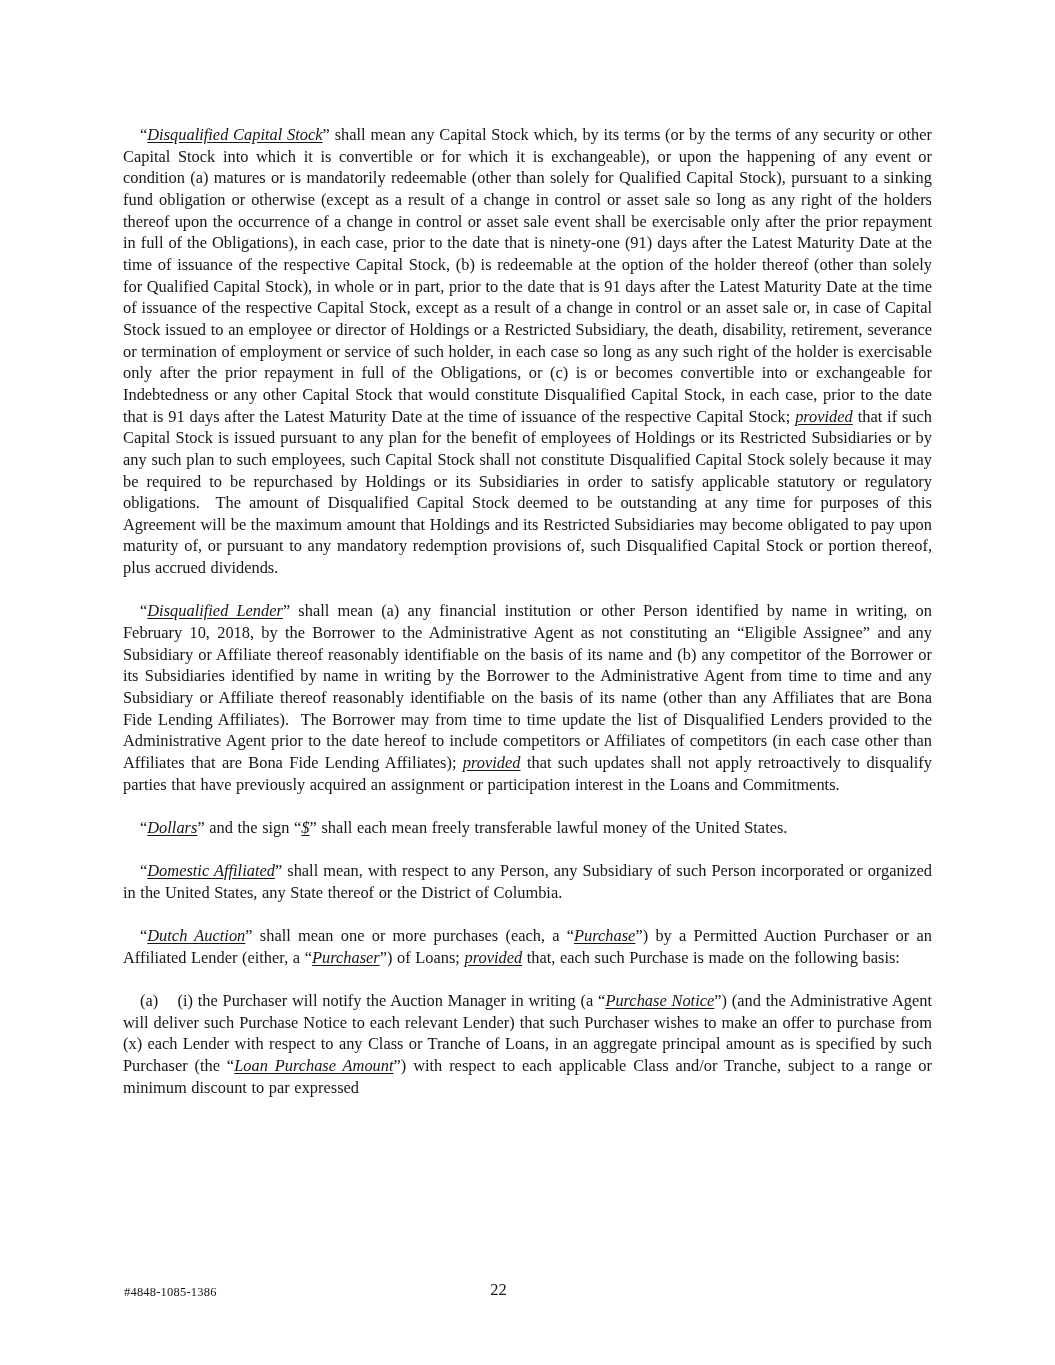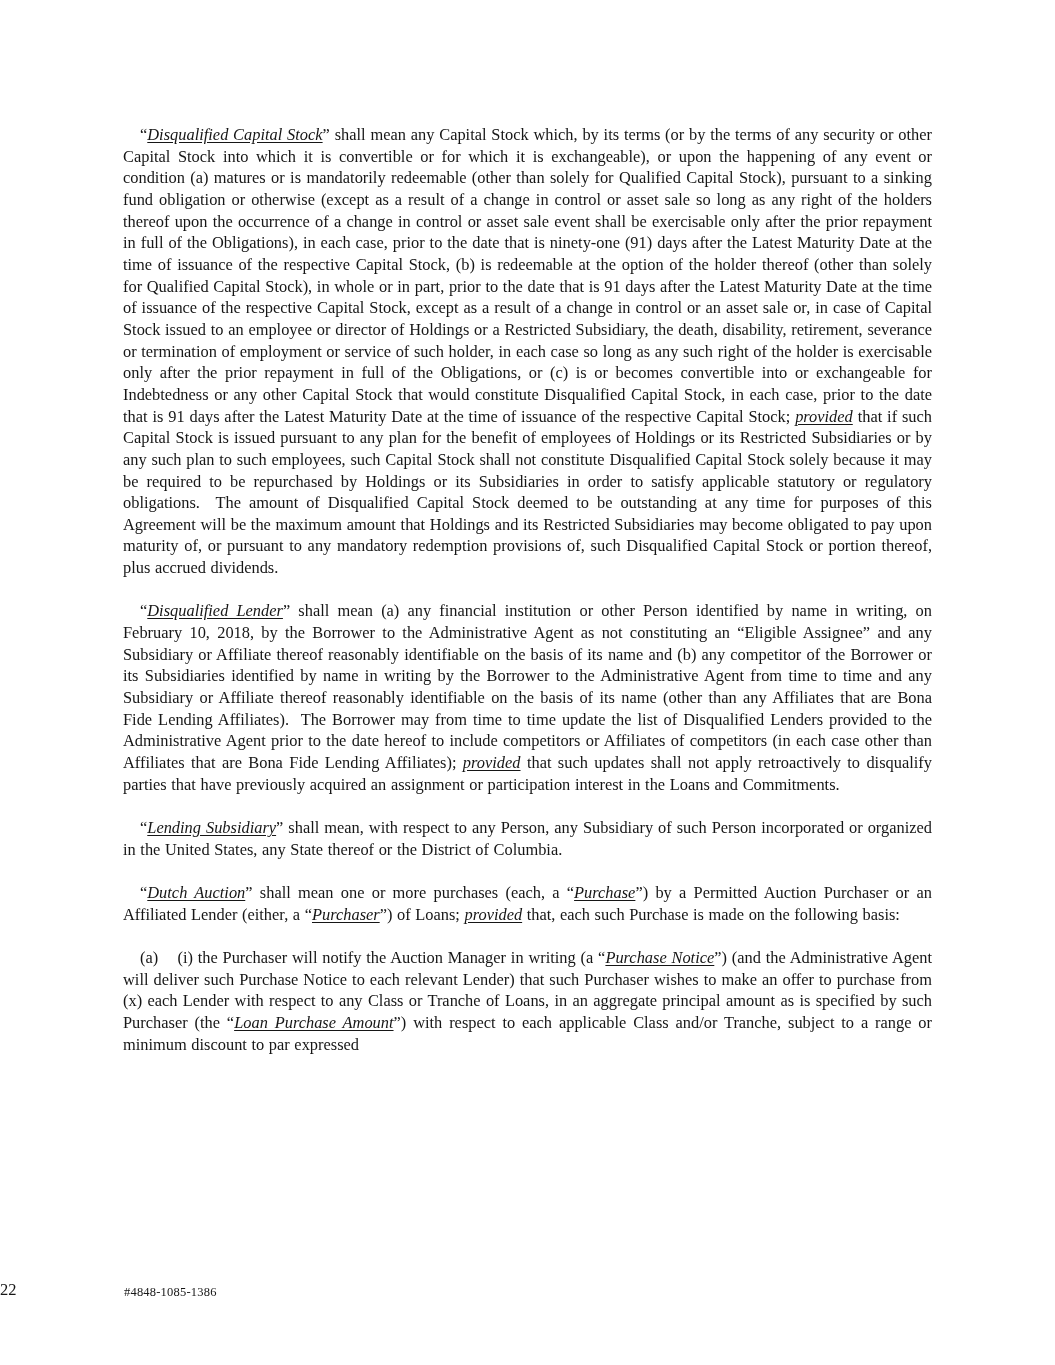--- a/index.html
+++ b/index.html
@@ -37,31 +37,33 @@
     left: 124px;
     top: 1285px;
     font-size: 12.5px;
     letter-spacing: 0.2px;
   }
   .footer-pagenum {
     position: absolute;
     left: 0;
     top: 1280px;
     width: 997px;
+    text-align: center;
     font-size: 16.5px;
   }
 </style>
 </head>
 <body>
 
 <div class="page">
   <main class="doc-body">
       <p class="para"><span>“</span><span class="u">Disqualified Capital Stock</span><span>” shall mean any Capital Stock which, by its terms (or by the terms of any security or other Capital Stock into which it is convertible or for which it is exchangeable), or upon the happening of any event or condition (a)&nbsp;matures or is mandatorily redeemable (other than solely for Qualified Capital Stock), pursuant to a sinking fund obligation or otherwise (except as a result of a change in control or asset sale so long as any right of the holders thereof upon the occurrence of a change in control or asset sale event shall be exercisable only after the prior repayment in full of the Obligations), in each case, prior to the date that is ninety-one (91) days after the Latest Maturity Date at the time of issuance of the respective Capital Stock, (b)&nbsp;is redeemable at the option of the holder thereof (other than solely for Qualified Capital Stock), in whole or in part, prior to the date that is 91 days after the Latest Maturity Date at the time of issuance of the respective Capital Stock, except as a result of a change in control or an asset sale or, in case of Capital Stock issued to an employee or director of Holdings or a Restricted Subsidiary, the death, disability, retirement, severance or termination of employment or service of such holder, in each case so long as any such right of the holder is exercisable only after the prior repayment in full of the Obligations, or (c)&nbsp;is or becomes convertible into or exchangeable for Indebtedness or any other Capital Stock that would constitute Disqualified Capital Stock, in each case, prior to the date that is 91 days after the Latest Maturity Date at the time of issuance of the respective Capital Stock; </span><span class="u">provided</span><span> that if such Capital Stock is issued pursuant to any plan for the benefit of employees of Holdings or its Restricted Subsidiaries or by any such plan to such employees, such Capital Stock shall not constitute Disqualified Capital Stock solely because it may be required to be repurchased by Holdings or its Subsidiaries in order to satisfy applicable statutory or regulatory obligations.&nbsp; The amount of Disqualified Capital Stock deemed to be outstanding at any time for purposes of this Agreement will be the maximum amount that Holdings and its Restricted Subsidiaries may become obligated to pay upon maturity of, or pursuant to any mandatory redemption provisions of, such Disqualified Capital Stock or portion thereof, plus accrued dividends.</span></p>
       <p class="para"><span>“</span><span class="u">Disqualified Lender</span><span>” shall mean (a)&nbsp;any financial institution or other Person identified by name in writing, on February 10, 2018, by the Borrower to the Administrative Agent as not constituting an “Eligible Assignee” and any Subsidiary or Affiliate thereof reasonably identifiable on the basis of its name and (b)&nbsp;any competitor of the Borrower or its Subsidiaries identified by name in writing by the Borrower to the Administrative Agent from time to time and any Subsidiary or Affiliate thereof reasonably identifiable on the basis of its name (other than any Affiliates that are Bona Fide Lending Affiliates).&nbsp; The Borrower may from time to time update the list of Disqualified Lenders provided to the Administrative Agent prior to the date hereof to include competitors or Affiliates of competitors (in each case other than Affiliates that are Bona Fide Lending Affiliates); </span><span class="u">provided</span><span> that such updates shall not apply retroactively to disqualify parties that have previously acquired an assignment or participation interest in the Loans and Commitments.</span></p>
-      <p class="para"><span>“</span><span class="u">Lending Subsidiary</span><span>” shall mean, with respect to any Person, any Subsidiary of such Person incorporated or organized in the United States, any State thereof or the District of Columbia.</span></p>
+      <p class="para"><span>“</span><span class="u">Dollars</span><span>” and the sign “</span><span class="u">$</span><span>” shall each mean freely transferable lawful money of the United States.</span></p>
+      <p class="para"><span>“</span><span class="u">Domestic Affiliated</span><span>” shall mean, with respect to any Person, any Subsidiary of such Person incorporated or organized in the United States, any State thereof or the District of Columbia.</span></p>
       <p class="para"><span>“</span><span class="u">Dutch Auction</span><span>” shall mean one or more purchases (each, a “</span><span class="u">Purchase</span><span>”) by a Permitted Auction Purchaser or an Affiliated Lender (either, a “</span><span class="u">Purchaser</span><span>”) of Loans; </span><span class="u">provided</span><span> that, each such Purchase is made on the following basis:</span></p>
       <p class="para"><span>(a)&nbsp;&nbsp;&nbsp; (i) the Purchaser will notify the Auction Manager in writing (a “</span><span class="u">Purchase Notice</span><span>”) (and the Administrative Agent will deliver such Purchase Notice to each relevant Lender) that such Purchaser wishes to make an offer to purchase from (x) each Lender with respect to any Class or Tranche of Loans, in an aggregate principal amount as is specified by such Purchaser (the “</span><span class="u">Loan Purchase Amount</span><span>”) with respect to each applicable Class and/or Tranche, subject to a range or minimum discount to par expressed</span></p>
     </main>
 
   <div class="footer-docnum">#4848-1085-1386</div>
 
   <div class="footer-pagenum">22</div>
 </div>
 
 </body></html>

